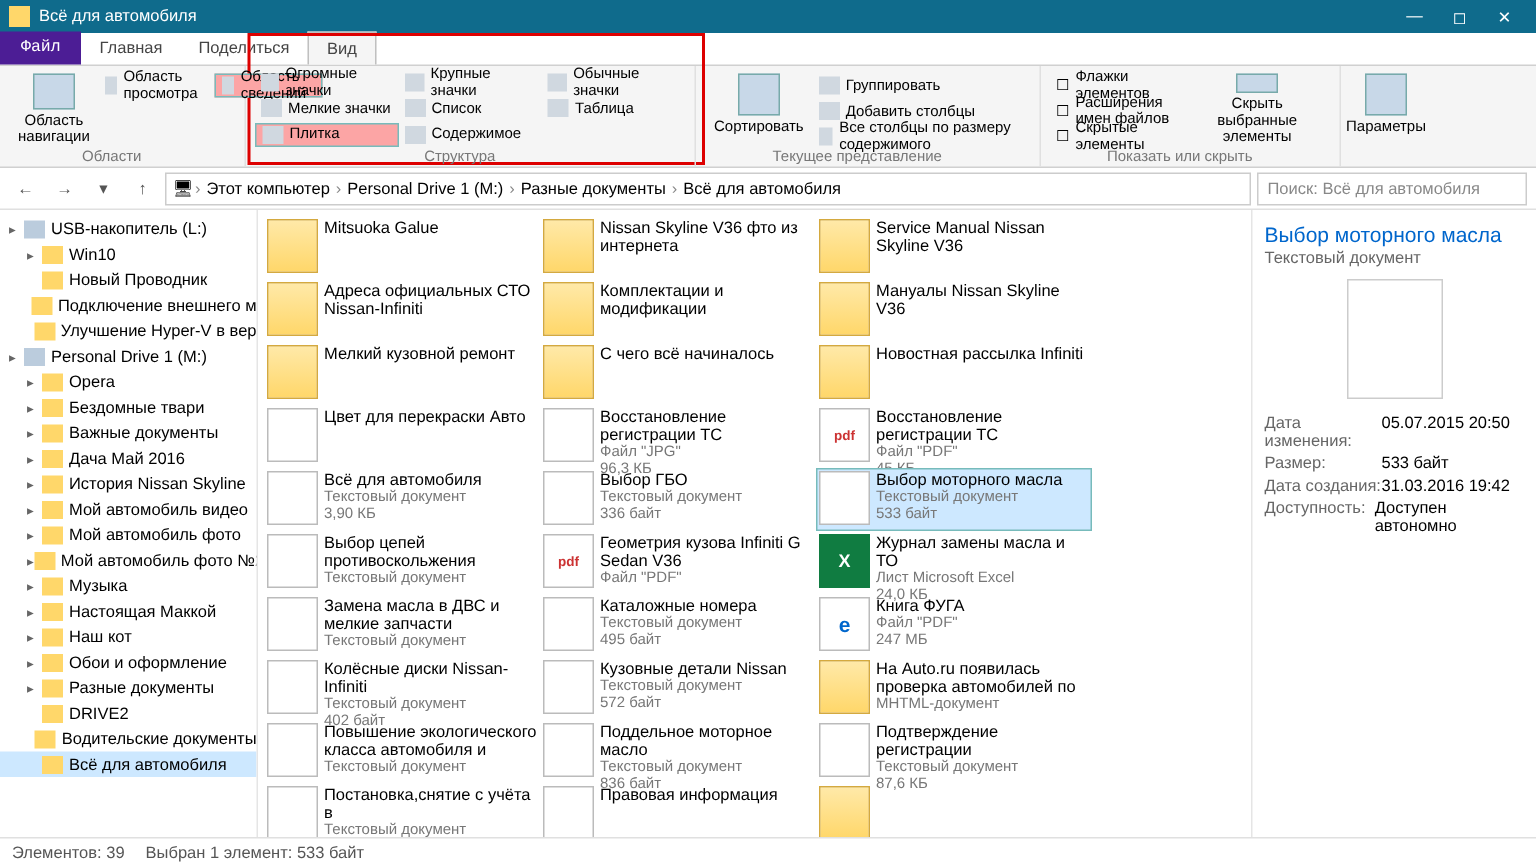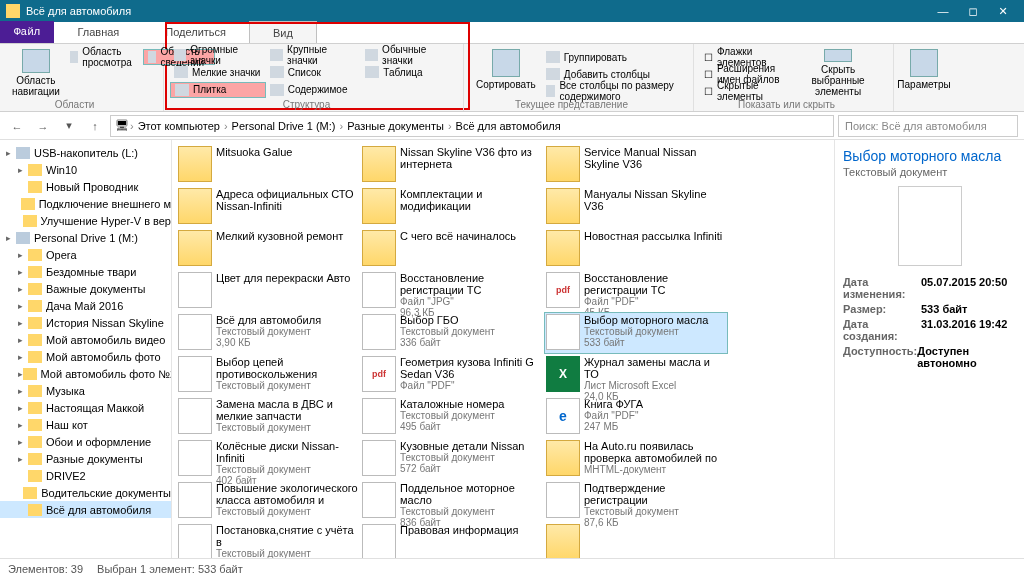--- a/index.html
+++ b/index.html
@@ -3,21 +3,21 @@
 <meta charset="utf-8">
 <style>
 * { margin: 0; padding: 0; box-sizing: border-box; font-family: "Segoe UI", Tahoma, sans-serif; }
 body { width: 1024px; height: 576px; overflow: hidden; background: #fff; font-size: 11px; color: #000; }
 .titlebar { height: 22px; background: #0f6b8c; color: #fff; display: flex; align-items: center; padding: 0 6px; }
 .titlebar .ticon { width: 14px; height: 14px; background: #ffd76a; margin-right: 6px; }
 .titlebar .title { flex: 1; font-size: 11px; }
 .titlebar .wbtn { width: 30px; height: 22px; display: flex; align-items: center; justify-content: center; cursor: pointer; }
 .tabrow { height: 22px; background: #fff; display: flex; align-items: flex-end; border-bottom: 1px solid #d0d0d0; }
 .tabrow .filetab { background: #4c1d95; color: #fff; padding: 3px 14px; font-size: 11px; height: 22px; display: flex; align-items: center; font-family: Liberation Mono, monospace; }
-.tabrow .tab { padding: 3px 23px; font-size: 11px; height: 22px; display: flex; align-items: center; color: #444; cursor: pointer; }
+.tabrow .tab { padding: 3px 12px; font-size: 11px; height: 22px; display: flex; align-items: center; color: #444; cursor: pointer; }
 .tabrow .tab.active { background: #f5f5f5; border: 1px solid #c0c0c0; border-bottom: none; }
 .ribbon { height: 68px; background: #f5f5f5; border-bottom: 1px solid #d0d0d0; display: flex; position: relative; }
 .rgroup { border-right: 1px solid #e0e0e0; padding: 3px 6px; display: flex; flex-direction: column; position: relative; }
 .rgroup .glabel { position: absolute; bottom: 1px; left: 0; right: 14px; text-align: center; font-size: 10px; color: #777; }
 .rbig { display: flex; flex-direction: column; align-items: center; justify-content: flex-start; padding: 2px 6px; cursor: pointer; }
 .rbig .ricon { width: 28px; height: 28px; background: #c8d8e8; border: 1px solid #7aa; margin-bottom: 2px; }
 .rbig .rtxt { font-size: 10px; text-align: center; line-height: 11px; }
 .ritem { display: flex; align-items: center; height: 16px; font-size: 10px; cursor: pointer; padding: 0 4px; }
 .ritem.sel { background: #fca5a5; border: 1px solid #7bb; }
 .ritem .ri { width: 14px; height: 12px; background: #d0d8e0; margin-right: 4px; }
@@ -47,21 +47,21 @@
 .tile .ticon2.xls { background: #107c41; color: #fff; font-size: 12px; font-weight: bold; }
 .tile .ticon2.ie { background: #fff; border: 1px solid #bbb; color: #06c; font-size: 14px; font-weight: bold; }
 .tile .ticon2.jpg { background: #fff; border: 1px solid #bbb; }
 .tile .tinfo { flex: 1; overflow: hidden; }
 .tile .tname { font-size: 11px; line-height: 12px; max-height: 24px; overflow: hidden; }
 .tile .tsub { font-size: 10px; color: #777; line-height: 11px; }
 .details { width: 190px; border-left: 1px solid #e5e5e5; padding: 8px; font-size: 11px; }
 .details .dtitle { color: #06c; font-size: 14px; margin-bottom: 2px; }
 .details .dtype { color: #666; margin-bottom: 8px; }
 .details .dicon { width: 64px; height: 80px; background: #fff; border: 1px solid #ccc; margin: 0 auto 10px; }
-.details .drow { display: flex; margin-bottom: 3px; font-weight: bold; }
+.details .drow { display: flex; margin-bottom: 3px; }
 .details .dlab { width: 78px; color: #666; }
 .status { height: 20px; border-top: 1px solid #e0e0e0; display: flex; align-items: center; font-size: 11px; padding: 0 8px; gap: 14px; color: #555; }
 </style>
 </head>
 <body>
 
 <div class="titlebar">
   <div class="ticon"></div>
   <div class="title">Всё для автомобиля</div>
   <div class="wbtn">—</div>

